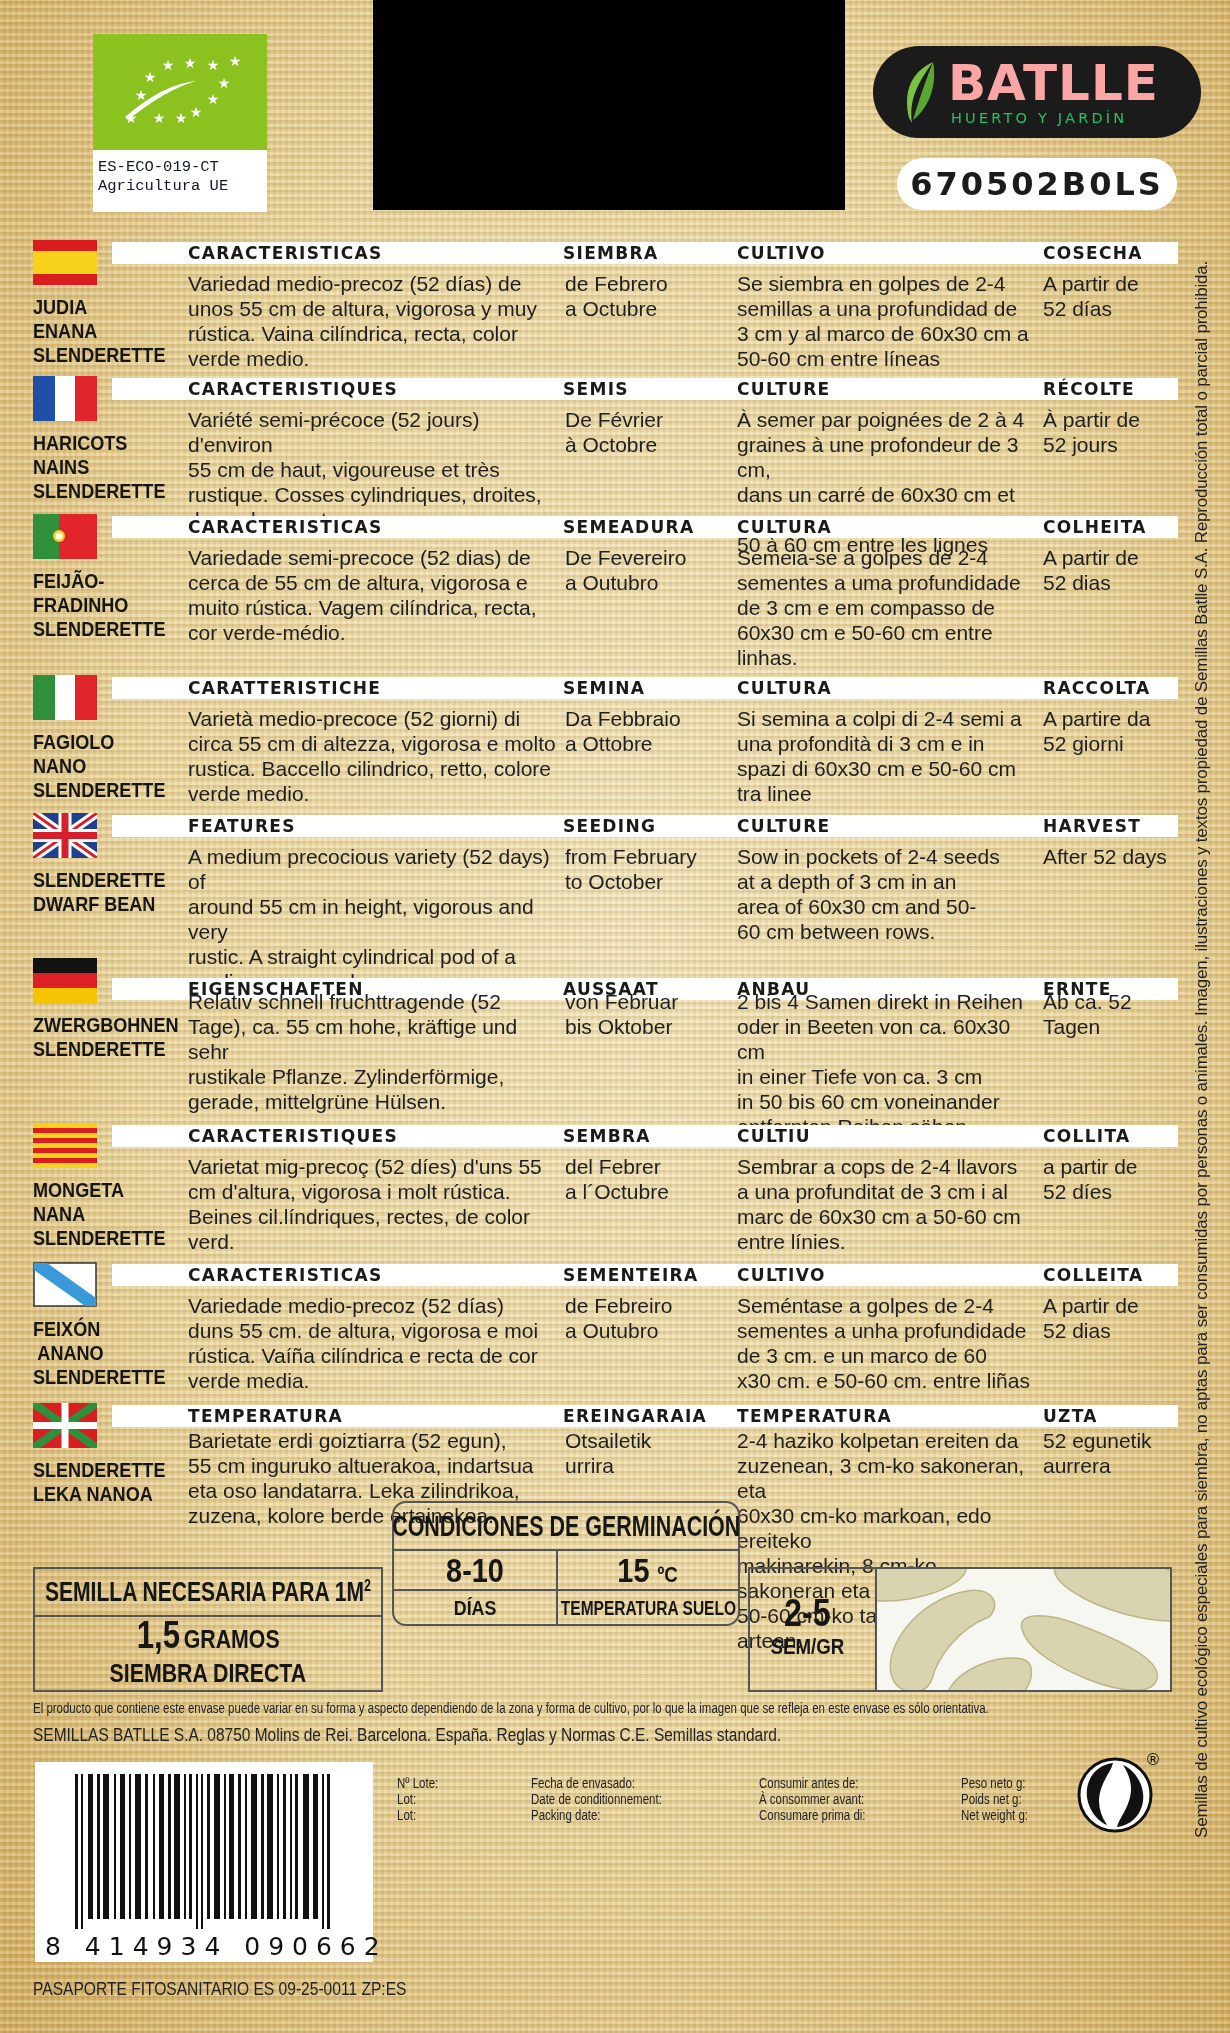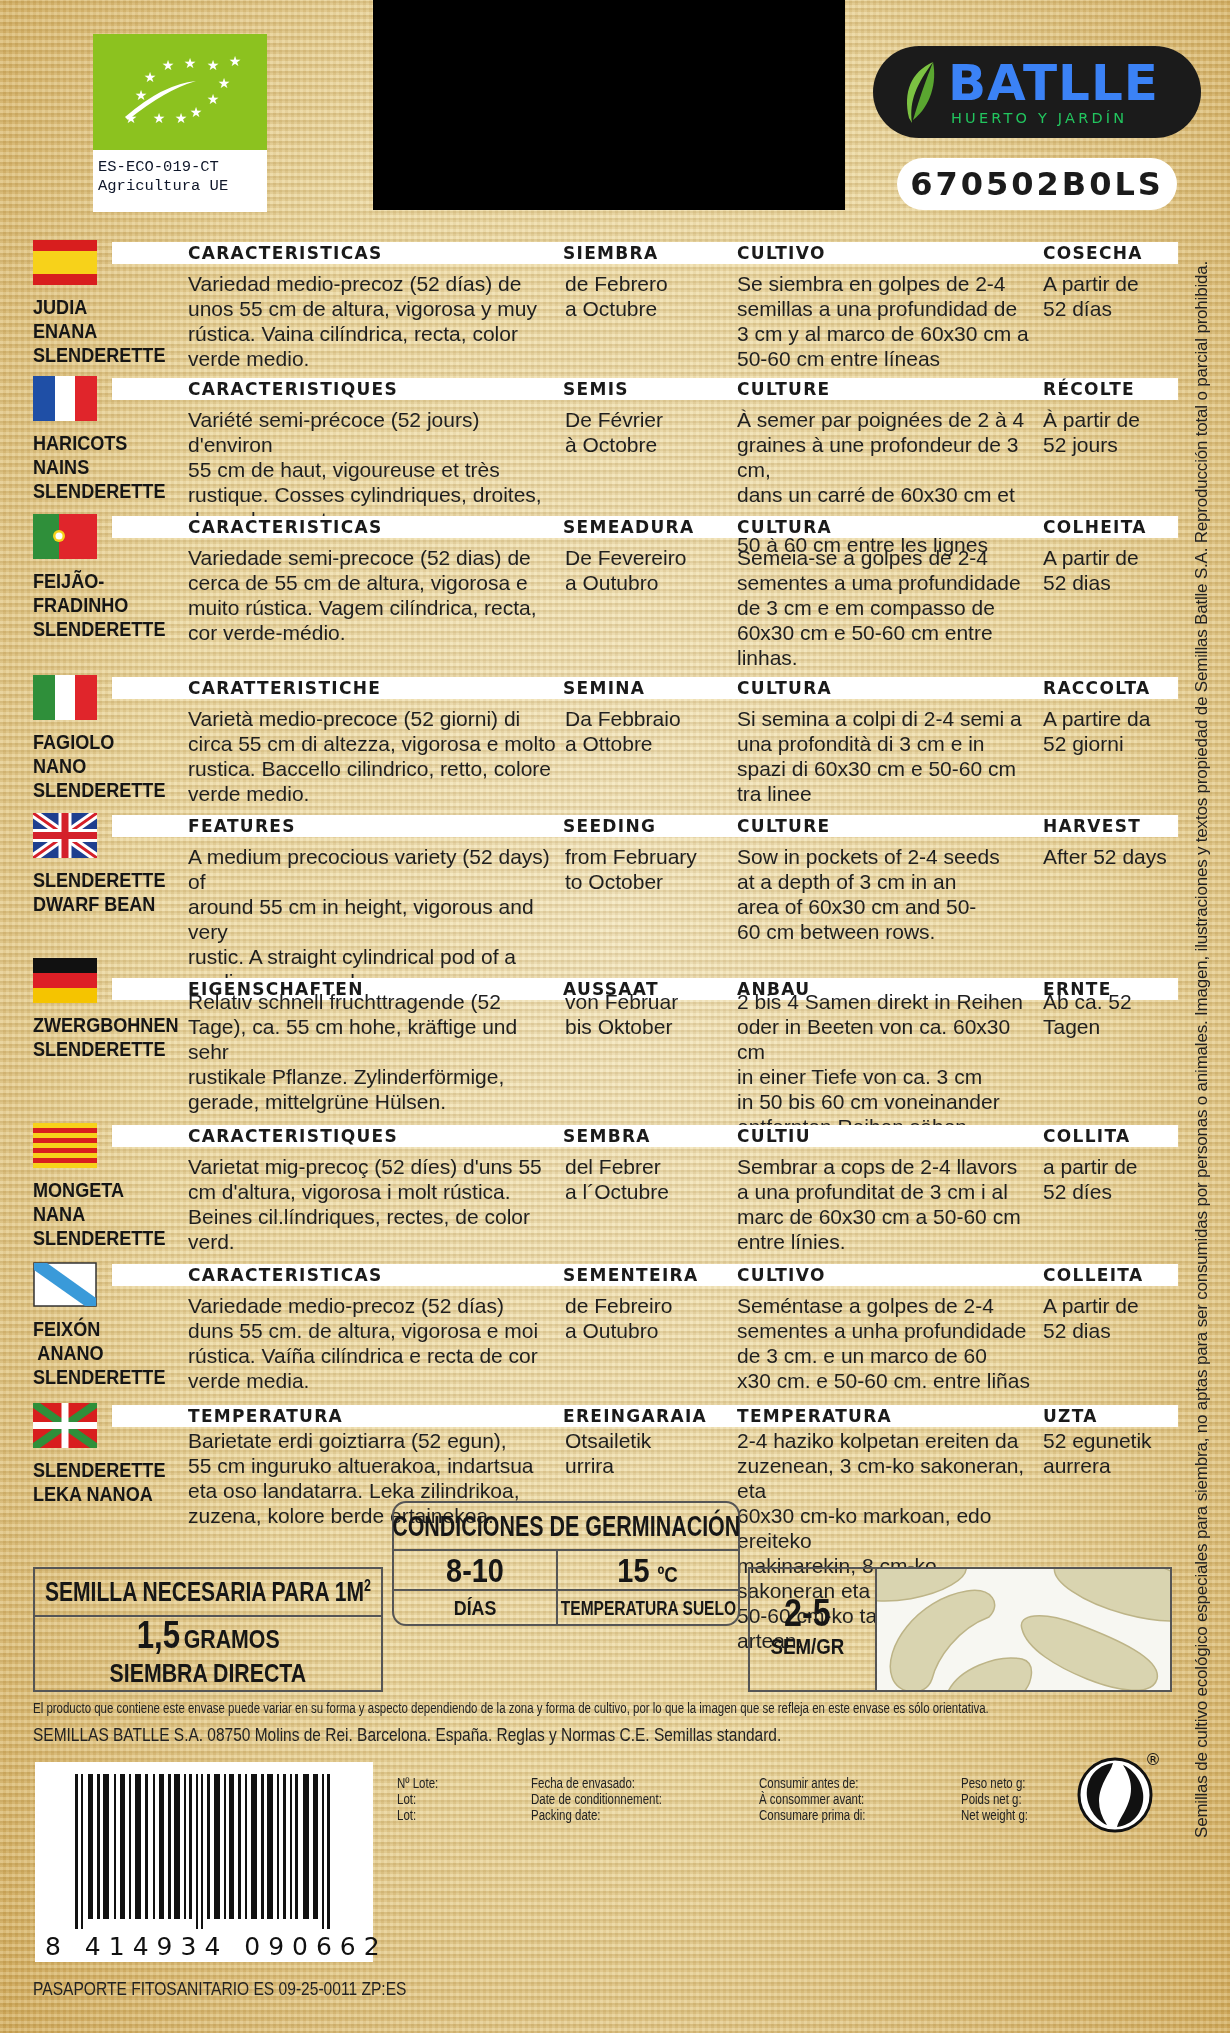--- a/index.html
+++ b/index.html
@@ -24,21 +24,21 @@
   .eu-logo .leaf-box svg { position: absolute; left: 0; top: 0; }
   .eu-logo .eu-text { padding: 8px 5px 0 5px; font-family: Liberation Mono, monospace; font-size: 15.5px; line-height: 19px; color: #0f172a; }
 
   .black-box { position: absolute; left: 373px; top: 0; width: 472px; height: 210px; background: #000; }
 
   .batlle-logo {
     position: absolute; left: 873px; top: 46px; width: 328px; height: 92px;
     background: #1b1b1b; border-radius: 46px;
   }
   .batlle-logo .leaf { position: absolute; left: 30px; top: 14px; }
-  .batlle-logo .brand { position: absolute; left: 75px; top: 8px; font-family: "DejaVu Sans", sans-serif; font-weight: bold; font-size: 50px; letter-spacing: 1px; color: #3b82f6; line-height: 58px; }
+  .batlle-logo .brand { position: absolute; left: 75px; top: 8px; font-family: "DejaVu Sans", sans-serif; font-weight: bold; font-size: 50px; letter-spacing: 1px; color: #fca5a5; line-height: 58px; }
   .batlle-logo .tagline { position: absolute; left: 78px; top: 64px; font-family: "DejaVu Sans", sans-serif; font-weight: normal; font-size: 14.5px; letter-spacing: 3.2px; color: #22c55e; }
 
   .code-badge {
     position: absolute; left: 897px; top: 158px; width: 280px; height: 52px;
     background: #fff; border-radius: 26px; text-align: center;
     font-family: "DejaVu Sans", sans-serif; font-weight: bold; font-size: 32px; letter-spacing: 3px; line-height: 52px; color: #1b1b1b;
   }
 
   
   .lang-row { position: absolute; left: 0; width: 1185px; }

